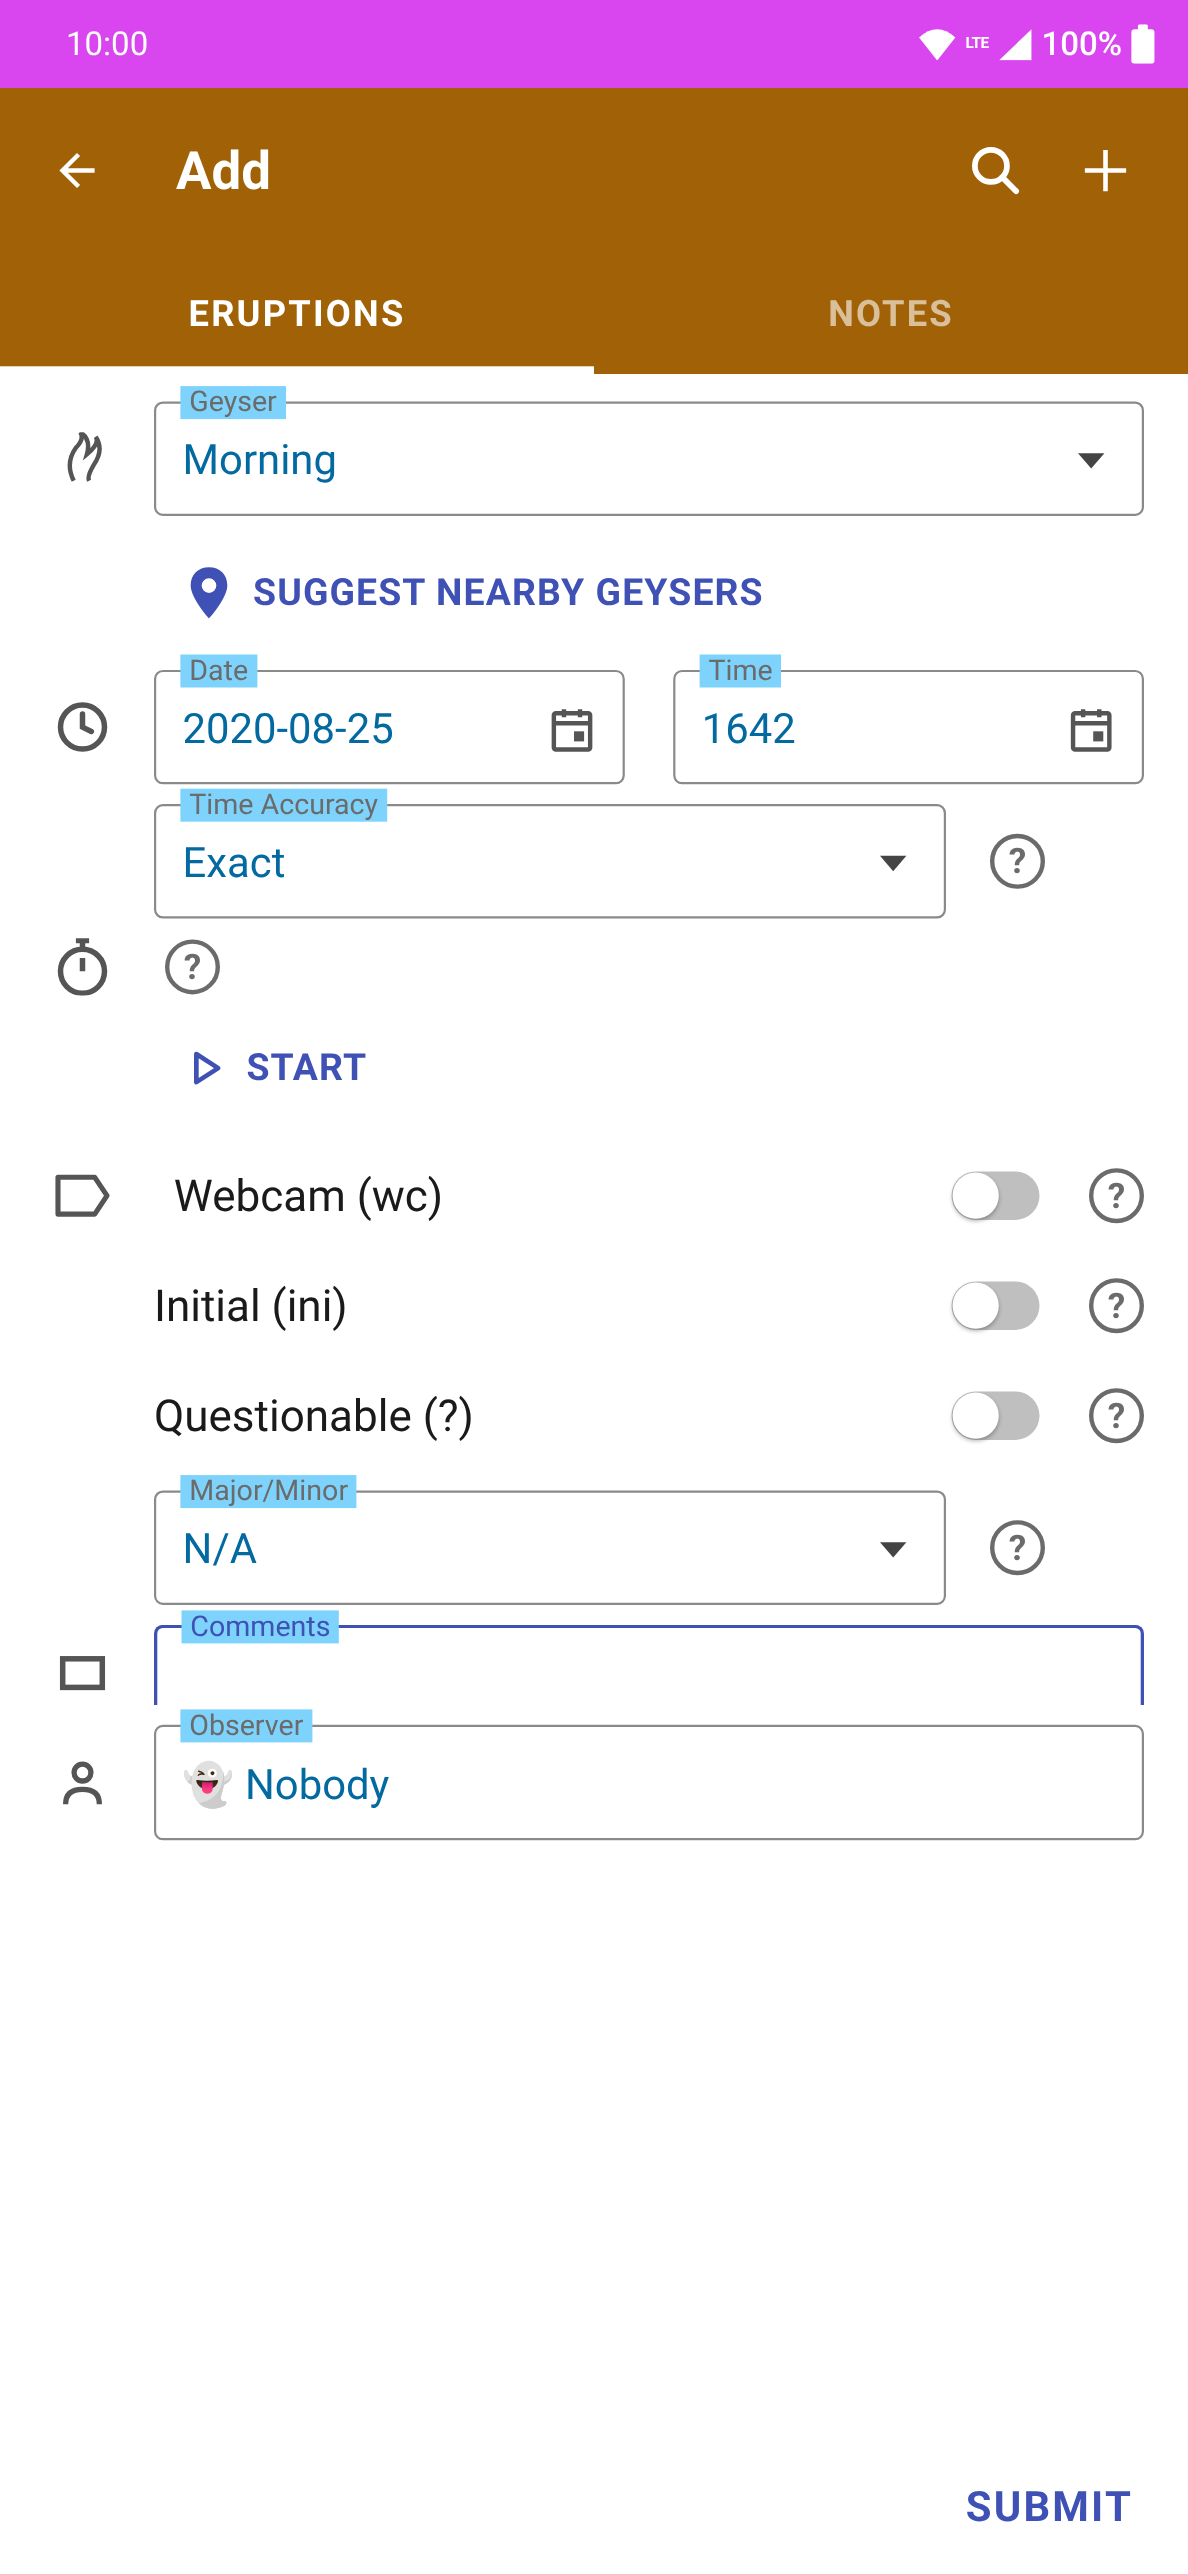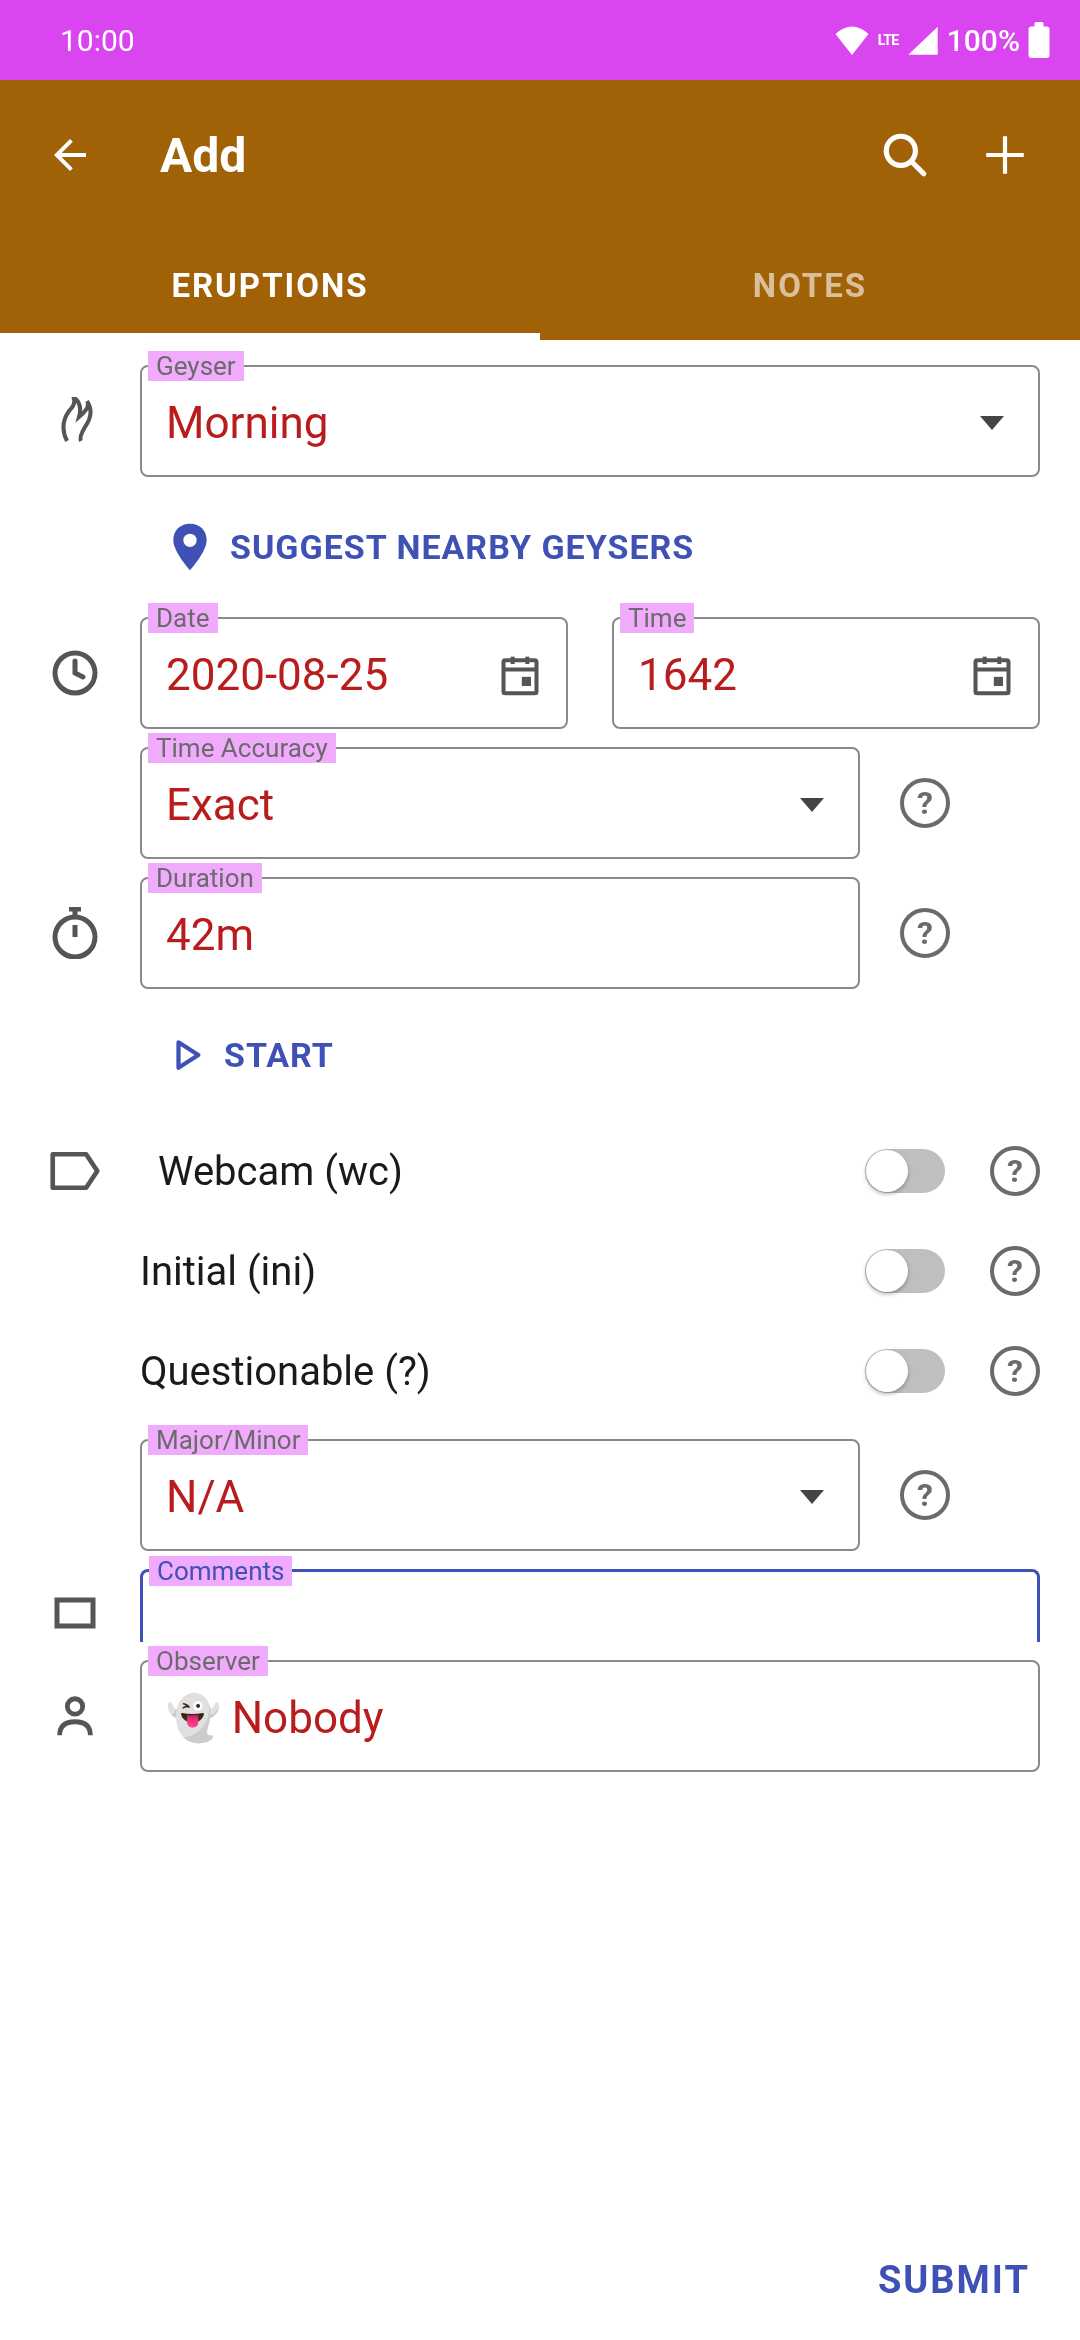--- a/index.html
+++ b/index.html
@@ -37,23 +37,23 @@
   .tabs { display: flex; height: 110px; }
   .tab { flex: 1; display:flex; align-items:center; justify-content:center; font-size: 33px; font-weight: 700; letter-spacing: 2px; color: rgba(255,255,255,0.6); cursor:pointer; position:relative; }
   .tab.active { color: #fff; }
   .tab.active::after { content:''; position:absolute; bottom:0; left:0; right:0; height:7px; background:#fff; }
   .content { padding: 25px 40px 0 40px; position:relative; height: calc(100% - 80px - 150px - 110px - 120px); overflow:hidden; }
   .row { display:flex; align-items:center; gap: 30px; margin-bottom: 18px; position:relative; }
   .row-icon { width: 70px; display:flex; justify-content:center; color:#555; }
   .row-body { flex:1; }
   .field { position:relative; border:2px solid #8a8a8a; border-radius:8px; padding: 30px 24px 26px; }
   .field.focused { border-color:#3f51b5; border-width:3px; }
-  .field-label { position:absolute; top:-16px; left:6px; background:#f0abfc; padding:0 8px; color:#6b6b6b; font-size:26px; }
+  .field-label { position:absolute; top:-16px; left:22px; background:#7dd3fc; padding:0 8px; color:#6b6b6b; font-size:26px; }
   .field.focused .field-label { color:#3f51b5; }
-  .field-value { font-size:44px; color:#b91c1c; display:flex; align-items:center; justify-content:space-between; }
+  .field-value { font-size:38px; color:#0369a1; display:flex; align-items:center; justify-content:space-between; }
   .field-value .v { flex:1; }
   .dropdown-caret { width:0; height:0; border-left:12px solid transparent; border-right:12px solid transparent; border-top:14px solid #444; margin-right:10px; }
   .link-btn { display:flex; align-items:center; gap:20px; color:#3f51b5; font-size:34px; font-weight:700; letter-spacing:1px; padding: 28px 30px; cursor:pointer; }
   .two-col { display:flex; gap:44px; }
   .two-col > * { flex:1; }
   .help-btn { width:50px; height:50px; display:flex; align-items:center; justify-content:center; color:#6b6b6b; border:4px solid #6b6b6b; border-radius:50%; font-size:32px; font-weight:700; cursor:pointer; flex-shrink:0; margin-left:10px; }
   .switch { width:80px; height:44px; background:#bfbfbf; border-radius:22px; position:relative; cursor:pointer; flex-shrink:0; }
   .switch::after { content:''; position:absolute; width:42px; height:42px; background:#fff; border-radius:50%; top:1px; left:1px; box-shadow:0 2px 4px rgba(0,0,0,0.3); }
   .toggle-row { display:flex; align-items:center; padding: 25px 0; }
   .toggle-label { flex:1; font-size:40px; color:#1a1a1a; }
@@ -193,28 +193,20 @@
 
   <div class="row">
     <div class="row-icon">
       <svg width="48" height="52" viewBox="0 0 24 26">
           <line x1="9" y1="1" x2="15" y2="1" stroke="#555" stroke-width="2.5"></line>
           <line x1="12" y1="1" x2="12" y2="4" stroke="#555" stroke-width="2.5"></line>
           <circle cx="12" cy="15" r="10" stroke="#555" stroke-width="2.5" fill="none"></circle>
           <line x1="12" y1="15" x2="12" y2="9" stroke="#555" stroke-width="2.5"></line>
         </svg>
     </div>
-    <div class="row-body" style="max-width:720px;">
-      <div class="field">
-        <span class="field-label">Duration</span>
-        <div class="field-value">
-          <span class="v">42m</span>
-        </div>
-      </div>
-    </div>
     <div class="help-btn">?</div>
   </div>
 
   <div class="row">
     <div class="spacer"></div>
     <div class="row-body">
       <div class="link-btn">
         <svg width="34" height="34" viewBox="0 0 24 24">
             <path d="M6 3 L20 12 L6 21 Z" fill="none" stroke="#3f51b5" stroke-width="3" stroke-linejoin="round"></path>
           </svg>

